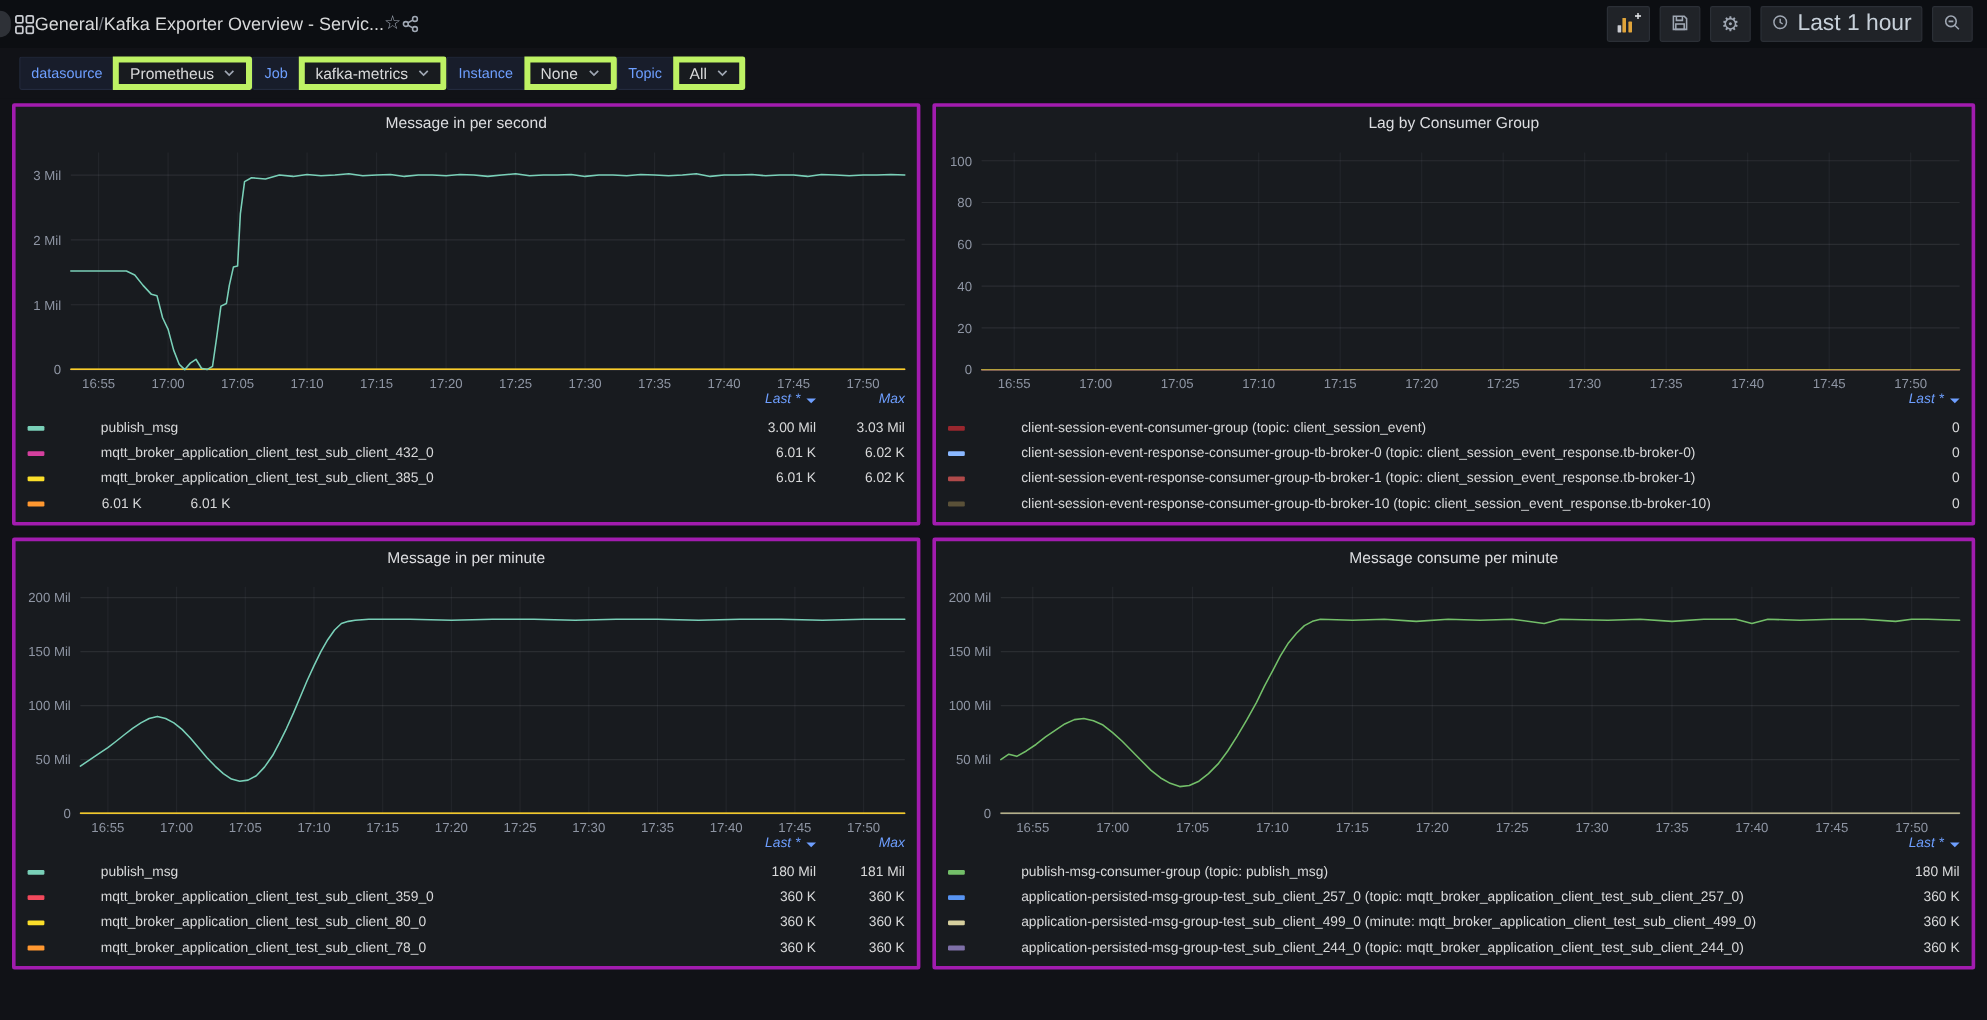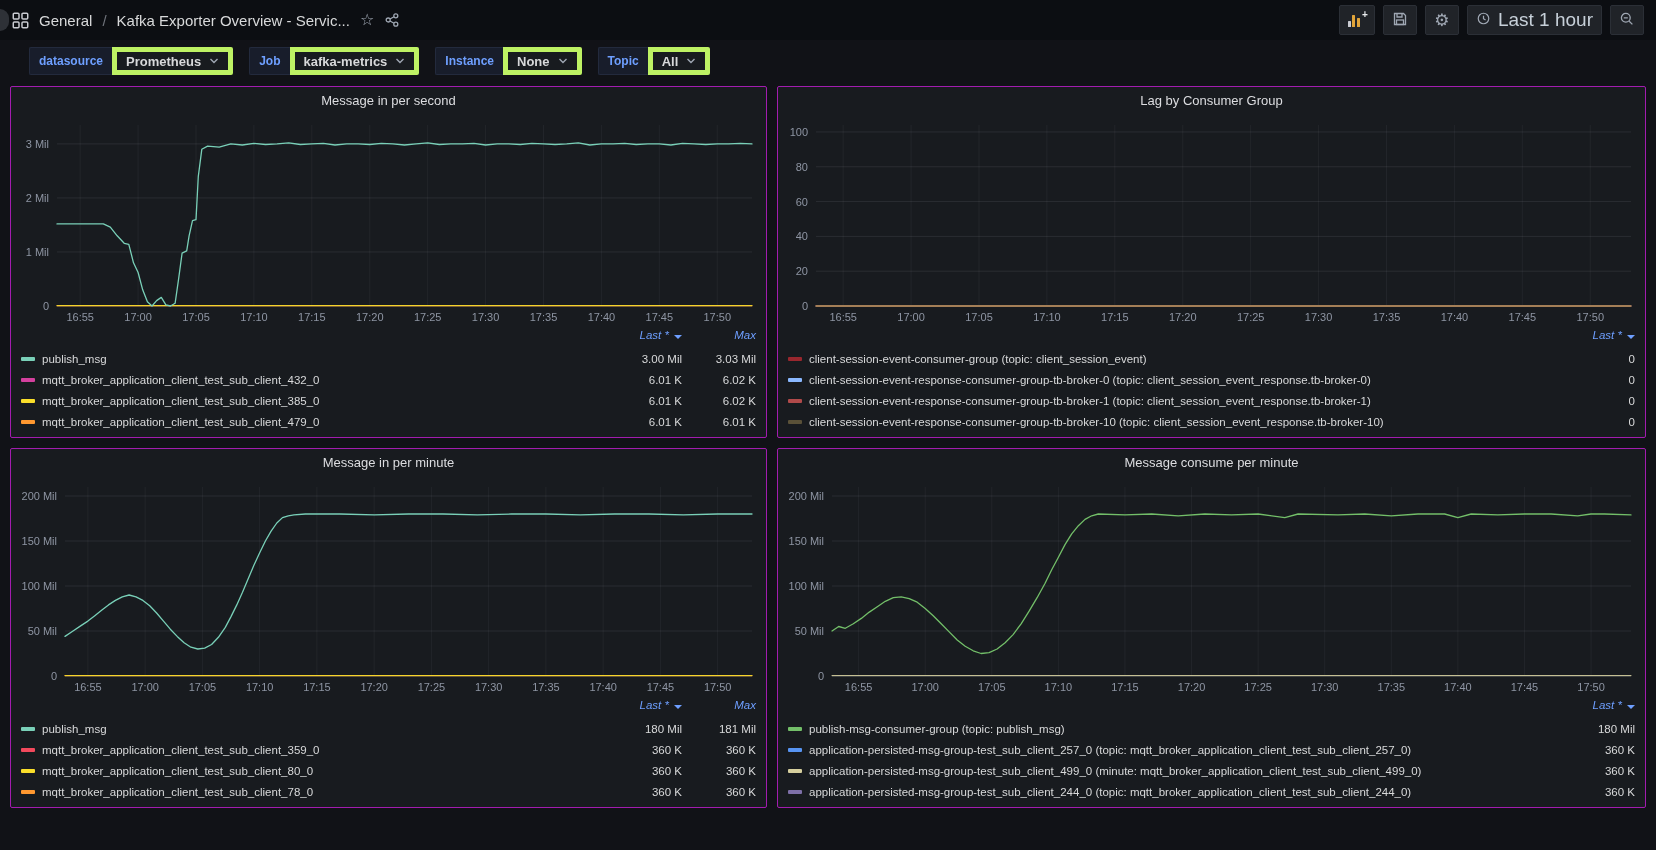--- a/index.html
+++ b/index.html
@@ -4,71 +4,71 @@
 <style>
   * { margin:0; padding:0; box-sizing:border-box; }
   html,body { width:1656px; height:850px; overflow:hidden; background:#111217;
     font-family:"Liberation Sans","DejaVu Sans",sans-serif; color:#d8d9da; }
 
   
   .topbar { height:40px; background:#0c0e12; display:flex; align-items:center;
     padding:0 12px; position:relative; }
   .edge-notch { position:absolute; left:0; top:9px; width:9px; height:22px;
     background:#2e3137; border-radius:0 11px 11px 0; }
-  .nav-left { display:flex; align-items:center; gap:10px; flex:1; min-width:0; }
+  .nav-left { display:flex; align-items:center; flex:1; min-width:0; }
   .crumb { font-size:15px; color:#d8d9da; white-space:nowrap; }
   .crumb-sep { color:#70747c; font-size:15px; }
   .icon-btn { display:inline-flex; align-items:center; justify-content:center;
     color:#9fa7b3; cursor:pointer; }
   .star-glyph { font-size:16px; color:#9fa7b3; line-height:1; }
   .nav-right { display:flex; align-items:center; }
   .tool-btn { height:30px; min-width:34px; display:inline-flex; align-items:center;
     justify-content:center; gap:7px; background:#202328; border:1px solid #2b2f36;
     border-radius:2px; margin-left:8px; color:#9fa7b3; font-size:13px; padding:0 8px; }
   .time-text { color:#c7d0d9; font-size:19px; white-space:nowrap; }
   .addpanel-icon { display:inline-flex; align-items:flex-end; gap:1.5px; height:13px; position:relative; padding-right:6px;}
   .addpanel-icon i { display:block; width:3px; background:#e0a43a; border-radius:0.5px; }
   .addpanel-icon .b1 { height:6px; background:#c9cbd1;}
   .addpanel-icon .b2 { height:12px; }
   .addpanel-icon .b3 { height:9px; }
   .addpanel-icon .plus { position:absolute; right:-2px; top:-5px; color:#e8eaed;
     font-size:10px; font-weight:bold; font-style:normal; width:auto; background:none;}
 
   
-  .varbar { height:42px; display:flex; align-items:center; gap:16px; padding:0 29px;
-    background:#111217;font-weight:bold; }
+  .varbar { height:42px; display:flex; align-items:center; padding:0 16px;
+    background:#111217; }
   .var-group { display:flex; align-items:stretch; height:28px; }
   .var-label { display:flex; align-items:center; padding:0 9px; font-size:12px;
     color:#6e9fff; background:#181d2b; border:1px solid #232a3d; border-right:none;
     border-radius:2px 0 0 2px; white-space:nowrap; }
   .var-value { display:flex; align-items:center; gap:8px; padding:0 9px; font-size:13px;
     color:#d8d9da; background:#181b1f; border:5px solid #bef264; border-radius:0 2px 2px 0;
     white-space:nowrap; cursor:pointer; }
 
   
   .dash { display:grid; grid-template-columns:757px 1fr; grid-template-rows:352px 360px;
     gap:10px; padding:4px 10px 0 10px; }
-  .panel { background:#181b1f; border:1px solid #a21caf; border-radius:2px;
+  .panel { background:#181b1f; border:3px solid #a21caf; border-radius:2px;
     display:flex; flex-direction:column; min-width:0; overflow:hidden; }
   .panel-title { height:28px; line-height:28px; text-align:center; font-size:13px;
     font-weight:500; color:#dcdde0; cursor:pointer; flex:none; }
   .chart { flex:1; min-height:0; position:relative; }
   .chart svg { position:absolute; left:0; top:0; }
 
   
   .legend { padding:2px 10px 5px 10px; flex:none; }
   .legend-head { display:flex; height:19px; font-size:11.5px;font-style:italic; }
   .lname-spacer { flex:1; }
   .lcol { width:74px; text-align:right; flex:none; font-size:11.5px; }
   .lcol.head { color:#6e9fff; cursor:pointer; }
   .legend-row { display:flex; align-items:center; height:21px; font-size:11.5px;
     color:#d8d9da; cursor:pointer; }
   .swatch { width:14px; height:4px; border-radius:1px; margin-right:7px; flex:none; }
   .lname { flex:1; min-width:0; white-space:nowrap; overflow:hidden;
-    text-overflow:ellipsis; padding-right:8px; }
+    text-overflow:ellipsis; padding-right:8px;margin-left:40px; }
   .sort-caret { display:inline-block; width:0; height:0; border-left:4px solid transparent;
     border-right:4px solid transparent; border-top:4px solid #6e9fff; margin-left:5px; }
   .gear-glyph { font-size:17px; line-height:1; color:#9fa7b3; }
 </style>
 </head>
 <body>
 
 <header class="topbar">
   <div class="edge-notch"></div>
   <div class="nav-left">
@@ -236,21 +236,20 @@
           <div class="lcol">6.02 K</div>
         </div>
         <div class="legend-row">
           <span class="swatch" style="background: rgb(250, 222, 42);"></span>
           <span class="lname">mqtt_broker_application_client_test_sub_client_385_0</span>
           <div class="lcol">6.01 K</div>
           <div class="lcol">6.02 K</div>
         </div>
         <div class="legend-row">
           <span class="swatch" style="background: rgb(255, 152, 48);"></span>
-          <span class="lname">mqtt_broker_application_client_test_sub_client_479_0</span>
           <div class="lcol">6.01 K</div>
           <div class="lcol">6.01 K</div>
         </div>
       </div>
   </section>
   <section class="panel">
     <h2 class="panel-title">Lag by Consumer Group</h2>
     <div class="chart">
         <svg width="867" height="212">
           <line x1="65.16666666666667" y1="10" x2="65.16666666666667" y2="191" stroke="rgba(204,204,220,0.06)" stroke-width="1"></line>

